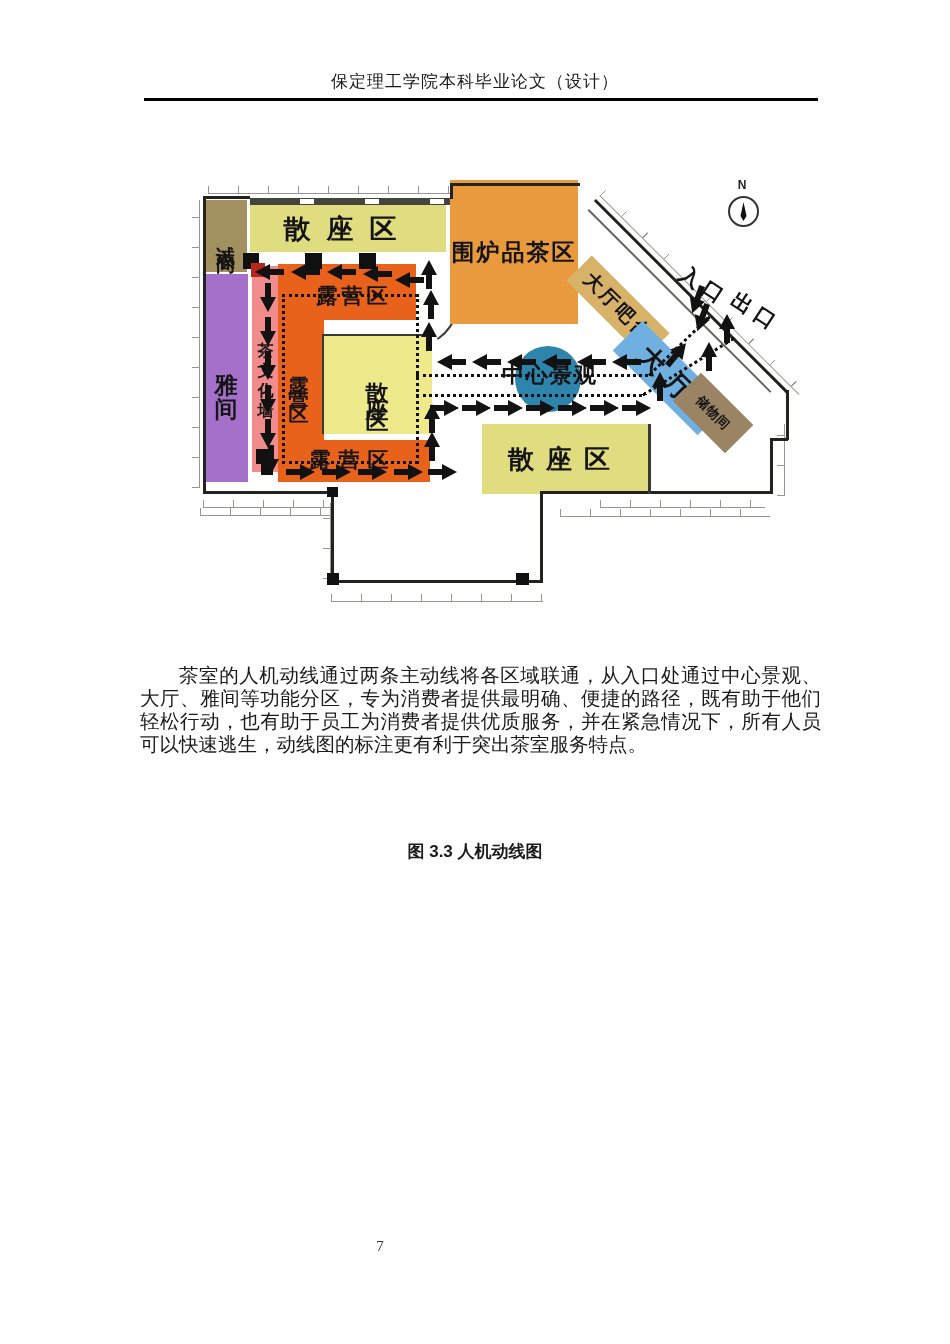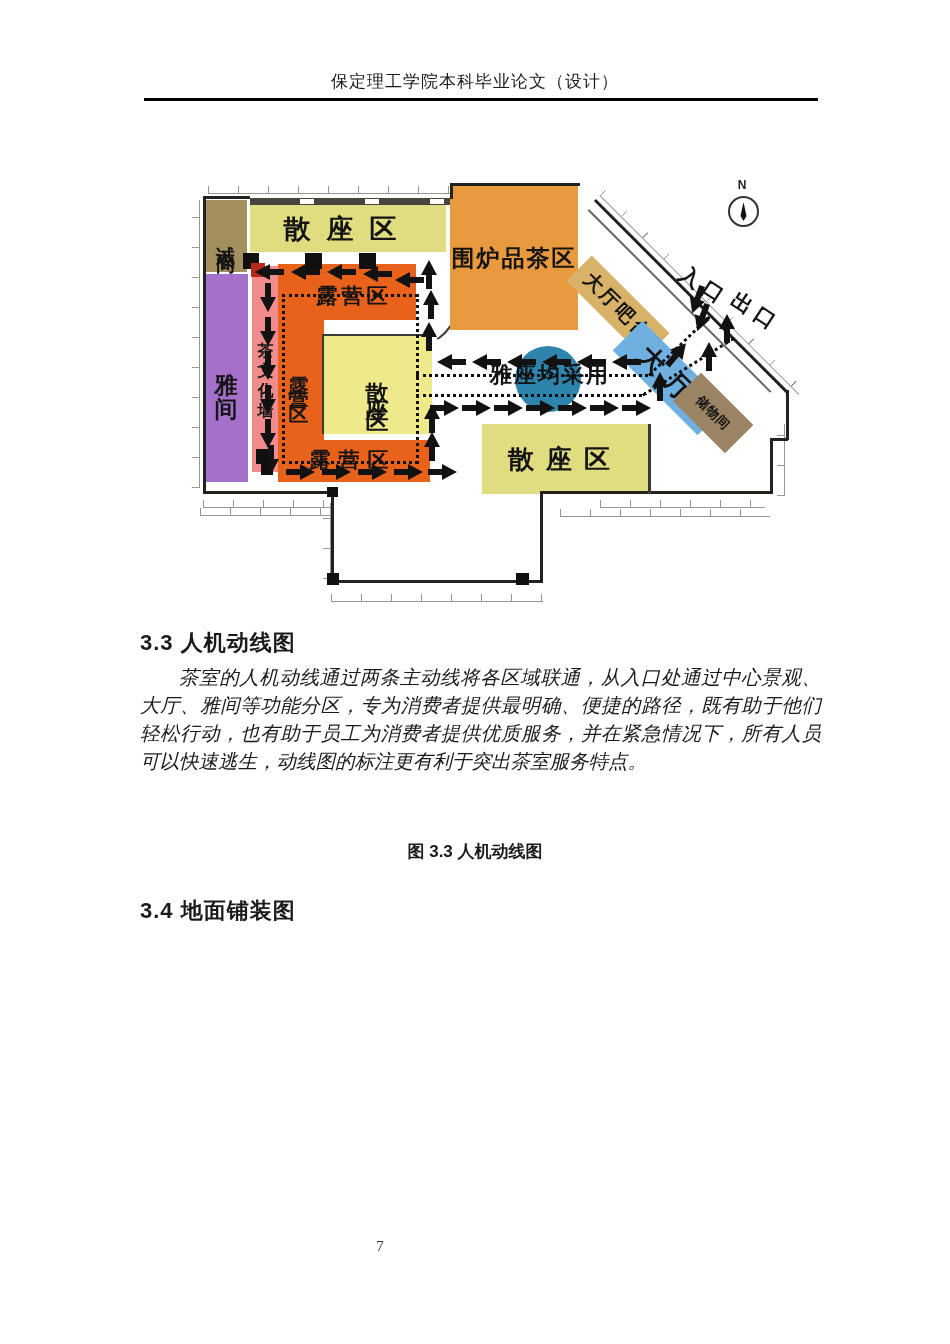--- a/index.html
+++ b/index.html
@@ -4,22 +4,22 @@
 <style>
   html,body{margin:0;padding:0;background:#888;}
   .page{position:relative;width:950px;height:1344px;background:#ffffff;margin:0 auto;overflow:hidden;
         font-family:"Liberation Serif","DejaVu Serif",serif;color:#1a1a1a;}
   
   .doc-header{position:absolute;left:0;top:70px;width:950px;text-align:center;font-size:17px;letter-spacing:1px;}
   .header-rule{position:absolute;left:144px;top:98px;width:674px;height:3px;background:#000;}
   .h2{position:absolute;left:140px;width:690px;font-family:"Liberation Sans","DejaVu Sans",sans-serif;
       font-weight:700;font-size:22px;letter-spacing:1px;}
   .h2-33{top:628px;} .h2-34{top:896px;}
-  .para{position:absolute;left:140px;width:681px;font-size:19.5px;line-height:28px;
-        text-align:justify;text-indent:2em;font-style:italic;}
+  .para{position:absolute;left:140px;width:681px;font-size:19.5px;line-height:23px;
+        text-align:justify;text-indent:2em;}
   .para-33{top:664px;} .para-34{top:934px;}
   .fig-caption{position:absolute;left:135px;top:840px;width:680px;text-align:center;
         font-family:"Liberation Sans","DejaVu Sans",sans-serif;font-weight:700;font-size:17px;}
   .page-num{position:absolute;left:360px;top:1238px;width:40px;text-align:center;font-size:15px;color:#333;}
   
   .room{position:absolute;display:flex;align-items:center;justify-content:center;z-index:10;
         font-family:"DejaVu Serif","Liberation Serif",serif;font-weight:700;color:#141414;text-align:center;}
   .vert{writing-mode:vertical-rl;text-orientation:upright;}
   .lbl{position:absolute;z-index:12;font-family:"DejaVu Serif","Liberation Serif",serif;
         font-weight:700;color:#141414;display:flex;align-items:center;justify-content:center;text-align:center;}
@@ -81,38 +81,38 @@
   <div class="wall" style="left:770px;top:438px;width:3px;height:56px;"></div>
   <div class="wall" style="left:770px;top:438px;width:18px;height:3px;"></div>
   <div class="wall" style="left:596px;top:199px;width:272px;height:3px;transform:rotate(45deg);transform-origin:0 0;"></div>
   <div class="wall" style="left:589px;top:209px;width:258px;height:1.5px;background:#66665e;transform:rotate(45deg);transform-origin:0 0;"></div>
   <div class="wall" style="left:786px;top:390px;width:3px;height:50px;"></div>
   <div class="wall" style="left:648px;top:424px;width:3px;height:70px;background:#3a3a34;"></div>
   <div class="arc" style="left:396px;top:258px;"></div>
 
   <div class="room vert" style="left:206px;top:200px;width:41px;height:72px;background:#a3905f;font-size:19px;letter-spacing:4px;">试衣间</div>
   <div class="room" style="left:250px;top:205px;width:196px;height:47px;background:#e0dc80;font-size:27px;letter-spacing:16px;">散座区</div>
-  <div class="room" style="left:450px;top:186px;width:128px;height:144px;background:#e99a3e;font-size:23px;letter-spacing:2px;">围炉品茶区</div>
+  <div class="room" style="left:450px;top:180px;width:128px;height:144px;background:#e99a3e;font-size:23px;letter-spacing:2px;">围炉品茶区</div>
   <div class="room" style="left:563px;top:289px;width:110px;height:36px;background:#d9b26a;font-size:19px;letter-spacing:3px;transform:rotate(45deg);">大厅吧台</div>
   <div class="room" style="left:610px;top:357px;width:120px;height:42px;background:#6fb0e0;font-size:27px;letter-spacing:12px;transform:rotate(45deg);">大厅</div>
   <div class="room" style="left:676px;top:393px;width:74px;height:40px;background:#9b8464;font-size:13px;letter-spacing:1px;transform:rotate(45deg);">储物间</div>
   <div class="lbl" style="left:672px;top:272px;width:64px;font-size:21px;letter-spacing:6px;transform:rotate(33deg);">入口</div>
   <div class="lbl" style="left:724px;top:298px;width:64px;font-size:21px;letter-spacing:6px;transform:rotate(33deg);">出口</div>
   <div class="room vert" style="left:206px;top:274px;width:42px;height:208px;background:#a470ca;font-size:23px;letter-spacing:24px;">雅间</div>
   <div class="room vert" style="left:252px;top:266px;width:26px;height:206px;background:#f28b8b;font-size:16px;letter-spacing:20px;">茶文化墙</div>
 
   <div class="room" style="left:278px;top:264px;width:138px;height:56px;background:#e9621b;"></div>
   <div class="room" style="left:278px;top:264px;width:46px;height:218px;background:#e9621b;"></div>
   <div class="room" style="left:278px;top:440px;width:152px;height:42px;background:#e9621b;"></div>
   <div class="lbl" style="left:298px;top:282px;width:112px;font-size:21px;letter-spacing:4px;">露营区</div>
   <div class="lbl vert" style="left:286px;top:306px;height:150px;font-size:20px;letter-spacing:14px;">露营区</div>
   <div class="lbl" style="left:294px;top:446px;width:118px;font-size:21px;letter-spacing:8px;">露营区</div>
   <div class="room vert" style="left:322px;top:334px;width:108px;height:98px;background:#eeea8c;border-left:2px solid #3a3a34;border-top:2px solid #3a3a34;font-size:23px;letter-spacing:14px;">散座区</div>
   <div style="position:absolute;left:515px;top:346px;width:66px;height:66px;border-radius:50%;background:#2d84ad;z-index:8;"></div>
-  <div class="lbl" style="left:490px;top:360px;width:120px;font-size:22px;letter-spacing:2px;">雅座均采用</div>
+  <div class="lbl" style="left:490px;top:360px;width:120px;font-size:22px;letter-spacing:2px;">中心景观</div>
   <div class="room" style="left:482px;top:424px;width:166px;height:70px;background:#e0dc80;font-size:26px;letter-spacing:12px;">散座区</div>
 
   <div class="sq" style="left:243px;top:253px;width:16px;height:16px;"></div>
   <div class="sq" style="left:305px;top:253px;width:17px;height:16px;"></div>
   <div class="sq" style="left:359px;top:253px;width:17px;height:16px;"></div>
   <div class="sq" style="left:251px;top:263px;width:14px;height:14px;background:#b5281e;"></div>
   <div class="sq" style="left:256px;top:449px;width:15px;height:15px;"></div>
   <div class="sq" style="left:261px;top:463px;width:12px;height:12px;"></div>
   <div class="sq" style="left:327px;top:487px;width:11px;height:10px;"></div>
   <div class="sq" style="left:327px;top:573px;width:12px;height:12px;"></div>
@@ -168,18 +168,16 @@
   <div class="ar" style="left:687px;top:310px;transform:rotate(110deg);"></div>
   <div class="ar u" style="left:712px;top:320px;"></div>
 
   <div class="compass-n">N</div>
   <div class="compass">
     <svg width="23" height="23" viewBox="0 0 23 23">
       <polygon points="11.5,2 14.5,16 11.5,21 8.5,16" fill="#111"></polygon>
     </svg>
   </div>
 
-  <div class="h2 h2-33">3.3 人机动线图</div>
   <div class="para para-33">茶室的人机动线通过两条主动线将各区域联通，从入口处通过中心景观、大厅、雅间等功能分区，专为消费者提供最明确、便捷的路径，既有助于他们轻松行动，也有助于员工为消费者提供优质服务，并在紧急情况下，所有人员可以快速逃生，动线图的标注更有利于突出茶室服务特点。</div>
   <div class="fig-caption">图 3.3 人机动线图</div>
-  <div class="h2 h2-34">3.4 地面铺装图</div>
   <div class="page-num">7</div>
 </div>
 
 </body></html>

